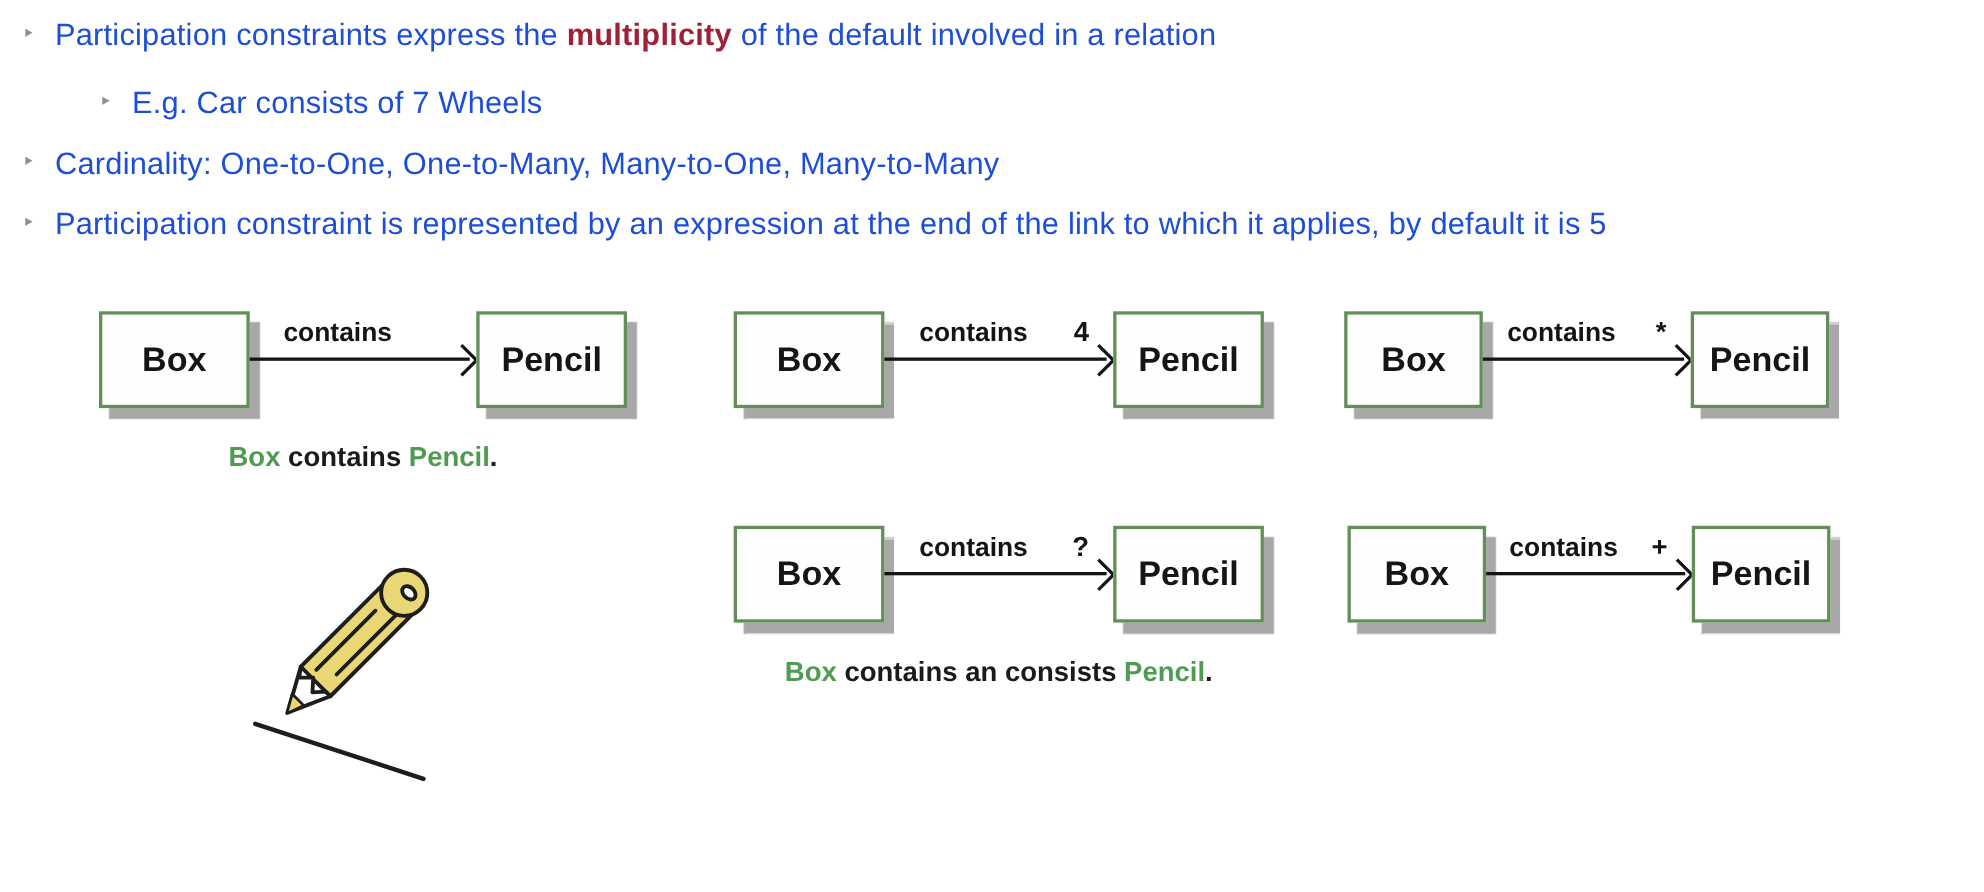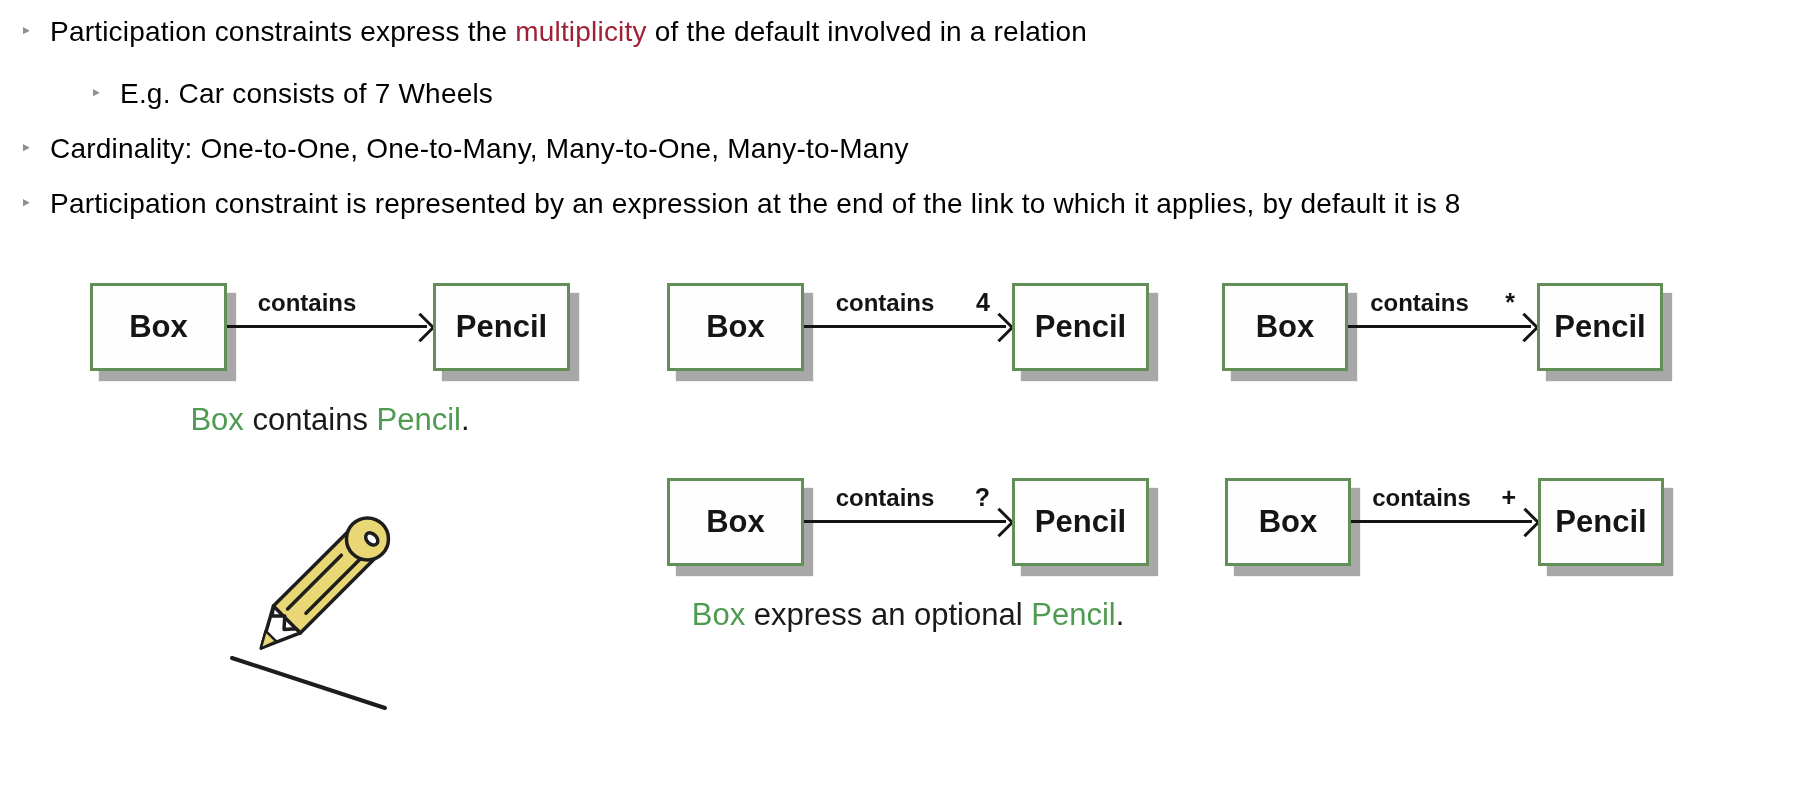--- a/index.html
+++ b/index.html
@@ -15,22 +15,22 @@
     position:absolute;
     display:flex;align-items:flex-start;
     color:#8c8c8c;font-size:28px;line-height:1.15;letter-spacing:.2px;
     white-space:nowrap;
   }
   .bullet .marker{flex:none;width:30px;font-size:20px;padding-top:4px;color:#8f8f8f;}
   .b1{left:20px;top:16px;}
   .b2{left:90px;top:78px;}
   .b3{left:20px;top:133px;}
   .b4{left:20px;top:188px;}
-  .seg-plain{color:#000000;}
-  .seg-accent{color:#9e2137;font-weight:normal;}
+  .seg-plain{color:#1d4ed8;}
+  .seg-accent{color:#9e2137;font-weight:bold;}
   .seg-green{color:#4f9b51;}
   .seg-ink{color:#1a1a1a;}
   
   .diagram{position:absolute;height:88px;--boxw:137px;}
   .diagram.narrow{--boxw:126px;}
   .ebox{
     position:absolute;top:0;width:var(--boxw);height:88px;
     box-sizing:border-box;
     background:#fefefe;border:3px solid #628f58;
     box-shadow:9px 10px 1px #a8a8a8;
@@ -50,21 +50,21 @@
     position:absolute;left:0;right:46px;top:6px;text-align:center;
     font-size:24px;font-weight:600;color:#141414;white-space:nowrap;
   }
   .constraint{
     position:absolute;right:22px;top:5px;
     font-size:25px;font-weight:600;color:#141414;
   }
   .caption{
     position:absolute;top:119px;left:50%;transform:translateX(-50%);
     white-space:nowrap;text-align:center;
-    font-size:31px;font-weight:400;color:#1a1a1a;
+    font-size:25px;font-weight:700;color:#1a1a1a;
   }
   
   .illustration{position:absolute;left:200px;top:440px;width:240px;height:290px;}
 </style>
 </head>
 <body>
 
 <div class="slide">
 
   <div class="bullet b1">
@@ -74,21 +74,21 @@
   <div class="bullet b2">
     <span class="marker">‣</span>
     <span class="btext"><span class="seg-plain">E.g. Car consists of 7 Wheels</span></span>
   </div>
   <div class="bullet b3">
     <span class="marker">‣</span>
     <span class="btext"><span class="seg-plain">Cardinality: One-to-One, One-to-Many, Many-to-One, Many-to-Many</span></span>
   </div>
   <div class="bullet b4">
     <span class="marker">‣</span>
-    <span class="btext"><span class="seg-plain">Participation constraint is represented by an expression at the end of the link to which it applies, by default it is 8</span></span>
+    <span class="btext"><span class="seg-plain">Participation constraint is represented by an expression at the end of the link to which it applies, by default it is 5</span></span>
   </div>
 
   <div>
   <div class="diagram" style="left: 90px; top: 283px; width: 480px;">
     <div class="ebox src">
       <span>Box</span>
     </div>
     <div class="link">
       <span class="rel">contains</span>
       <span class="constraint"></span>
@@ -137,21 +137,21 @@
     </div>
     <div class="link">
       <span class="rel">contains</span>
       <span class="constraint">?</span>
       <span class="shaft"></span>
       <span class="head"></span>
     </div>
     <div class="ebox tgt">
       <span>Pencil</span>
     </div>
-    <div class="caption"><span class="seg-green">Box</span><span class="seg-ink"> express an optional </span><span class="seg-green">Pencil</span><span class="seg-ink">.</span></div>
+    <div class="caption"><span class="seg-green">Box</span><span class="seg-ink"> contains an consists </span><span class="seg-green">Pencil</span><span class="seg-ink">.</span></div>
   </div>
 
   <div class="diagram narrow" style="left: 1225px; top: 478px; width: 439px;">
     <div class="ebox src">
       <span>Box</span>
     </div>
     <div class="link">
       <span class="rel">contains</span>
       <span class="constraint">+</span>
       <span class="shaft"></span>

